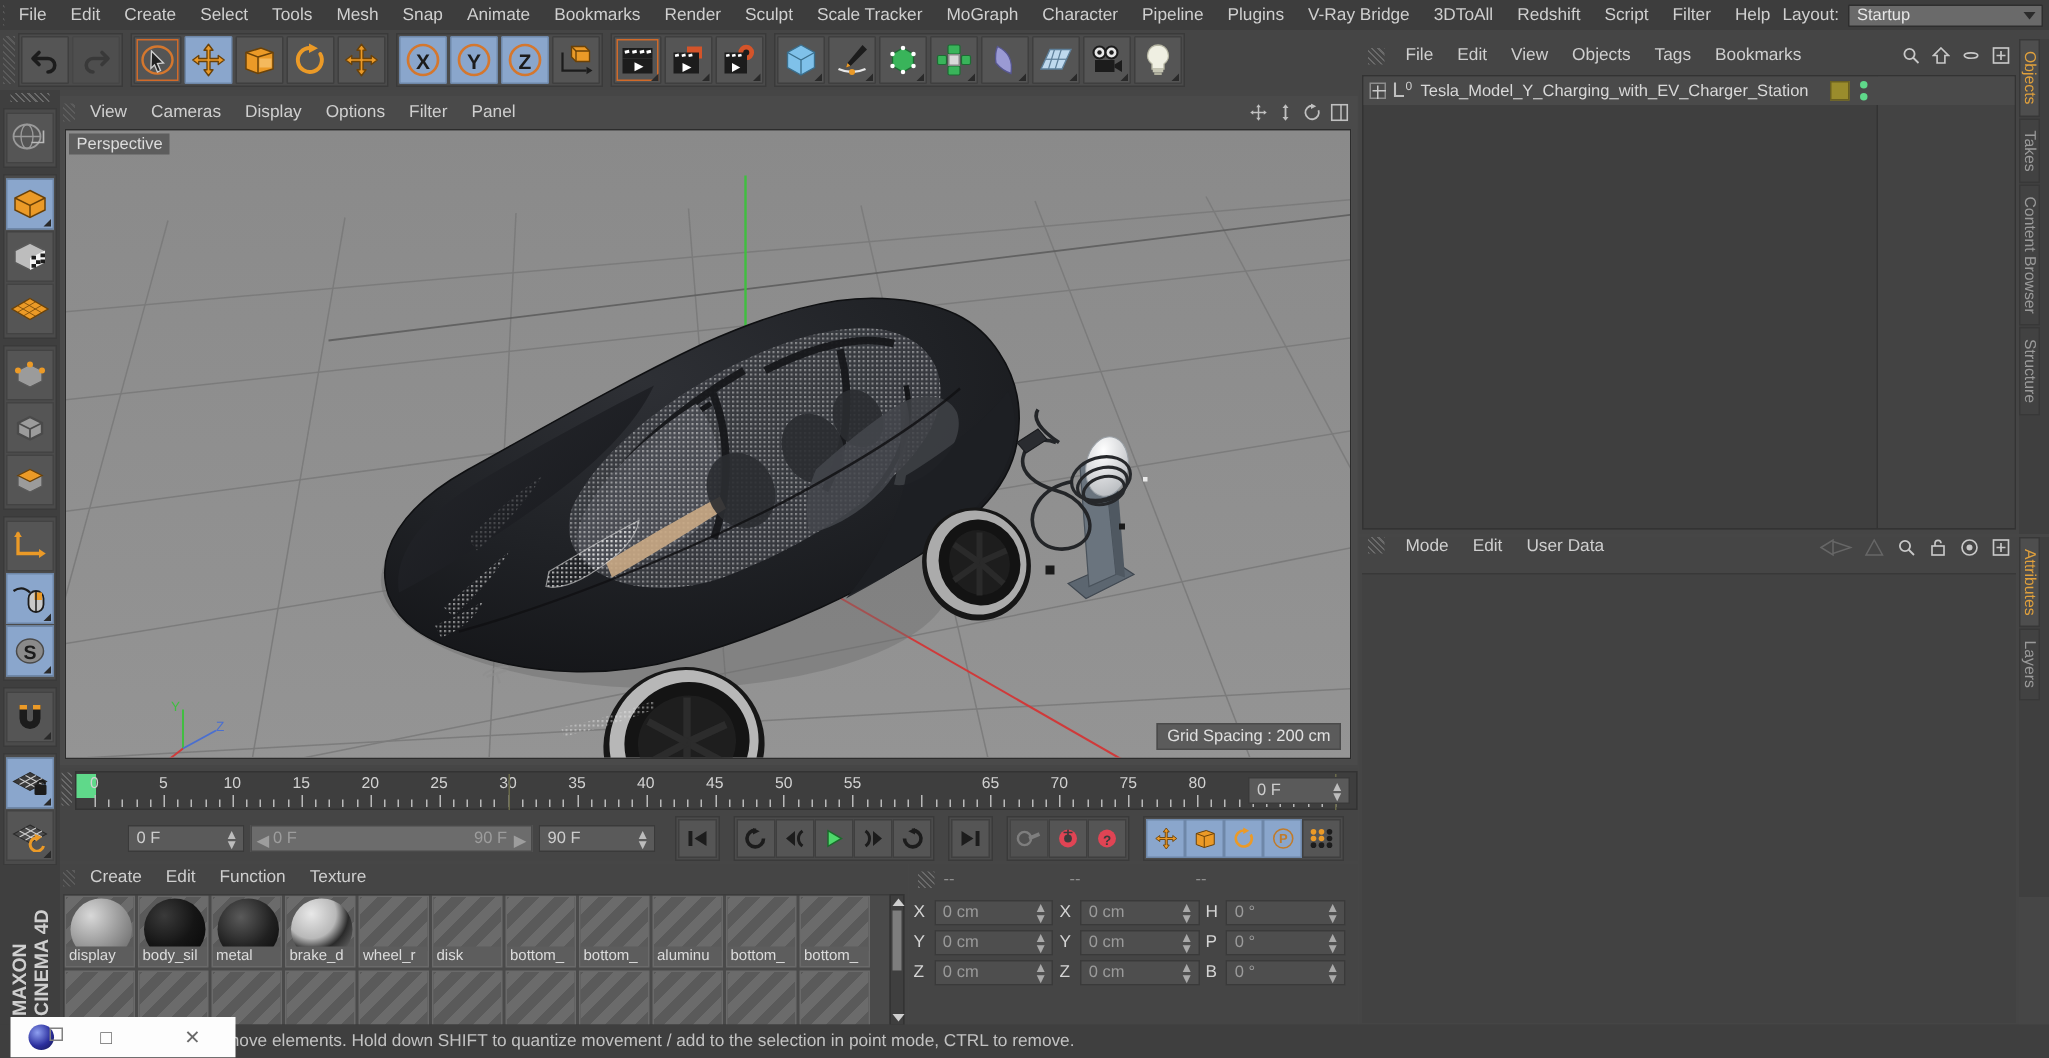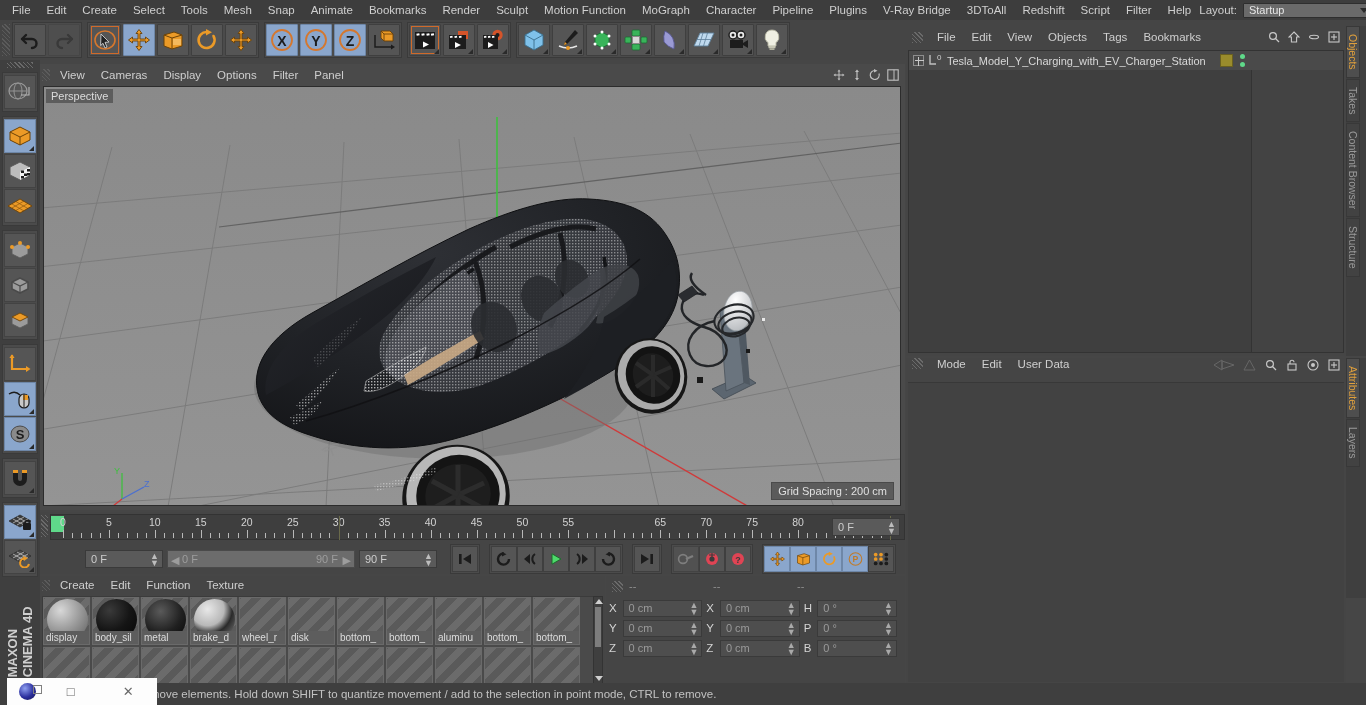--- a/index.html
+++ b/index.html
@@ -194,21 +194,21 @@
     <div class="mi">Edit</div>
     <div class="mi">Create</div>
     <div class="mi">Select</div>
     <div class="mi">Tools</div>
     <div class="mi">Mesh</div>
     <div class="mi">Snap</div>
     <div class="mi">Animate</div>
     <div class="mi">Bookmarks</div>
     <div class="mi">Render</div>
     <div class="mi">Sculpt</div>
-    <div class="mi">Motion Function</div>
+    <div class="mi">Scale Tracker</div>
     <div class="mi">MoGraph</div>
     <div class="mi">Character</div>
     <div class="mi">Pipeline</div>
     <div class="mi">Plugins</div>
     <div class="mi">V-Ray Bridge</div>
     <div class="mi">3DToAll</div>
     <div class="mi">Redshift</div>
     <div class="mi">Script</div>
     <div class="mi">Filter</div>
     <div class="mi">Help</div>

